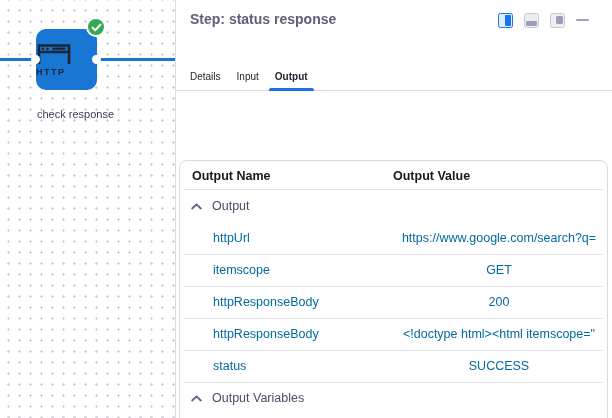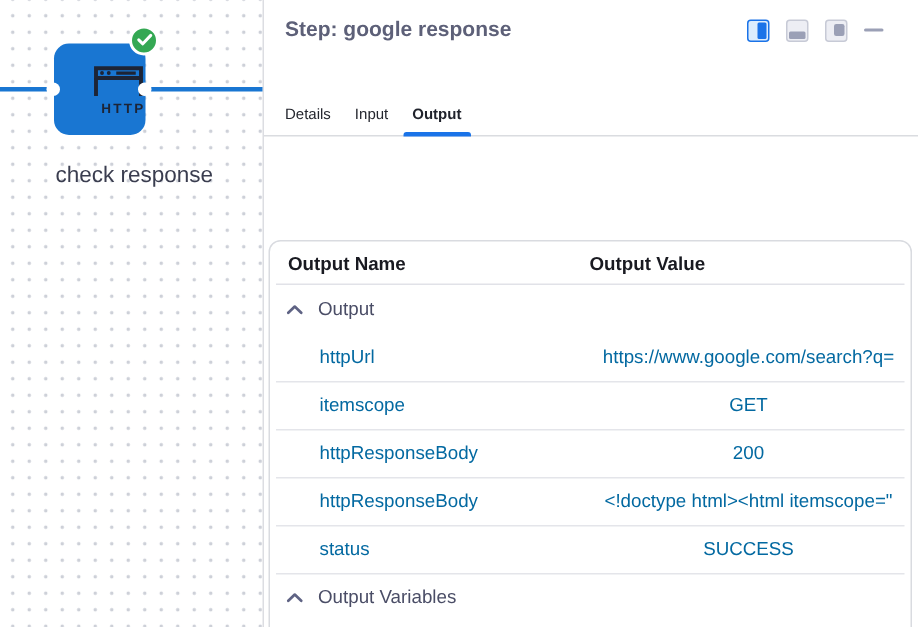--- a/index.html
+++ b/index.html
@@ -10,34 +10,34 @@
   
   .canvas {
     position: absolute; left: 0; top: 0; width: 175px; height: 418px;
     background-image: radial-gradient(circle, #cdd0d8 1px, transparent 1.4px);
     background-size: 11px 11px; background-position: 3px 5px;
   }
   .edge { position: absolute; left: 0; top: 58px; width: 175px; height: 3px; background: #1976d2; z-index: 1; }
   .node {
     position: absolute; left: 36px; top: 29px; width: 61px; height: 61px;
     background: #1976d2; border-radius: 10px; z-index: 2;
-    display: flex; flex-direction: column; align-items: flex-end; justify-content: center; gap: 2px;
+    display: flex; flex-direction: column; align-items: flex-start; justify-content: center; gap: 2px;
     cursor: pointer;
   }
   .node-icon svg { display: block; }
   .http-text { font-size: 9px; font-weight: bold; letter-spacing: 1.5px; color: #1d2435; }
   .port { position: absolute; width: 9px; height: 9px; background: #fff; border-radius: 50%; z-index: 3; cursor: crosshair; }
   .port.in  { left: 31px; top: 55px; }
   .port.out { left: 92px; top: 55px; }
   .badge {
     position: absolute; left: 86px; top: 17px; width: 20px; height: 20px; border-radius: 50%;
     background: #34a853; border: 2px solid #fff; z-index: 4;
     display: flex; align-items: center; justify-content: center;
   }
-  .node-caption { position: absolute; left: 37px; top: 108px; font-size: 15px; color: #3a3d4f; z-index: 2; }
+  .node-caption { position: absolute; left: 37px; top: 108px; font-size: 11px; color: #3a3d4f; z-index: 2; }
 
   
   .divider { position: absolute; left: 175px; top: 0; bottom: 0; width: 1px; background: #dcdde2; }
   .panel { position: absolute; left: 176px; top: 0; right: 0; bottom: 0; background: #fff; }
   .panel-title { position: absolute; left: 14px; top: 11px; font-size: 14px; font-weight: 600; color: #5d6078; }
 
   .controls { position: absolute; left: 322px; top: 11px; height: 18px; display: flex; align-items: center; gap: 11px; }
   .controls button { background: none; border: none; padding: 0; cursor: pointer; display: flex; align-items: center; }
   .ic-base { width: 15px; height: 15px; border-radius: 2.5px; position: relative; }
   .ic-split { border: 1.5px solid #1a73e8; background: #dcedfd; }
@@ -109,21 +109,21 @@
           <path d="M1.5 4.6 L4.2 7.2 L9.5 1.6" stroke="#ffffff" stroke-width="2" stroke-linecap="round" stroke-linejoin="round"></path>
         </svg>
       </span>
     </div>
     <div class="node-caption">check response</div>
   </div>
 
   <div class="divider"></div>
 
   <div class="panel">
-    <div class="panel-title">Step: google response</div>
+    <div class="panel-title">Step: status response</div>
 
     <div class="controls">
       <button title="">
         <span class="ic-base ic-split"></span>
       </button>
       <button>
         <span class="ic-base ic-bottom"></span>
       </button>
       <button>
         <span class="ic-base ic-float"></span>

